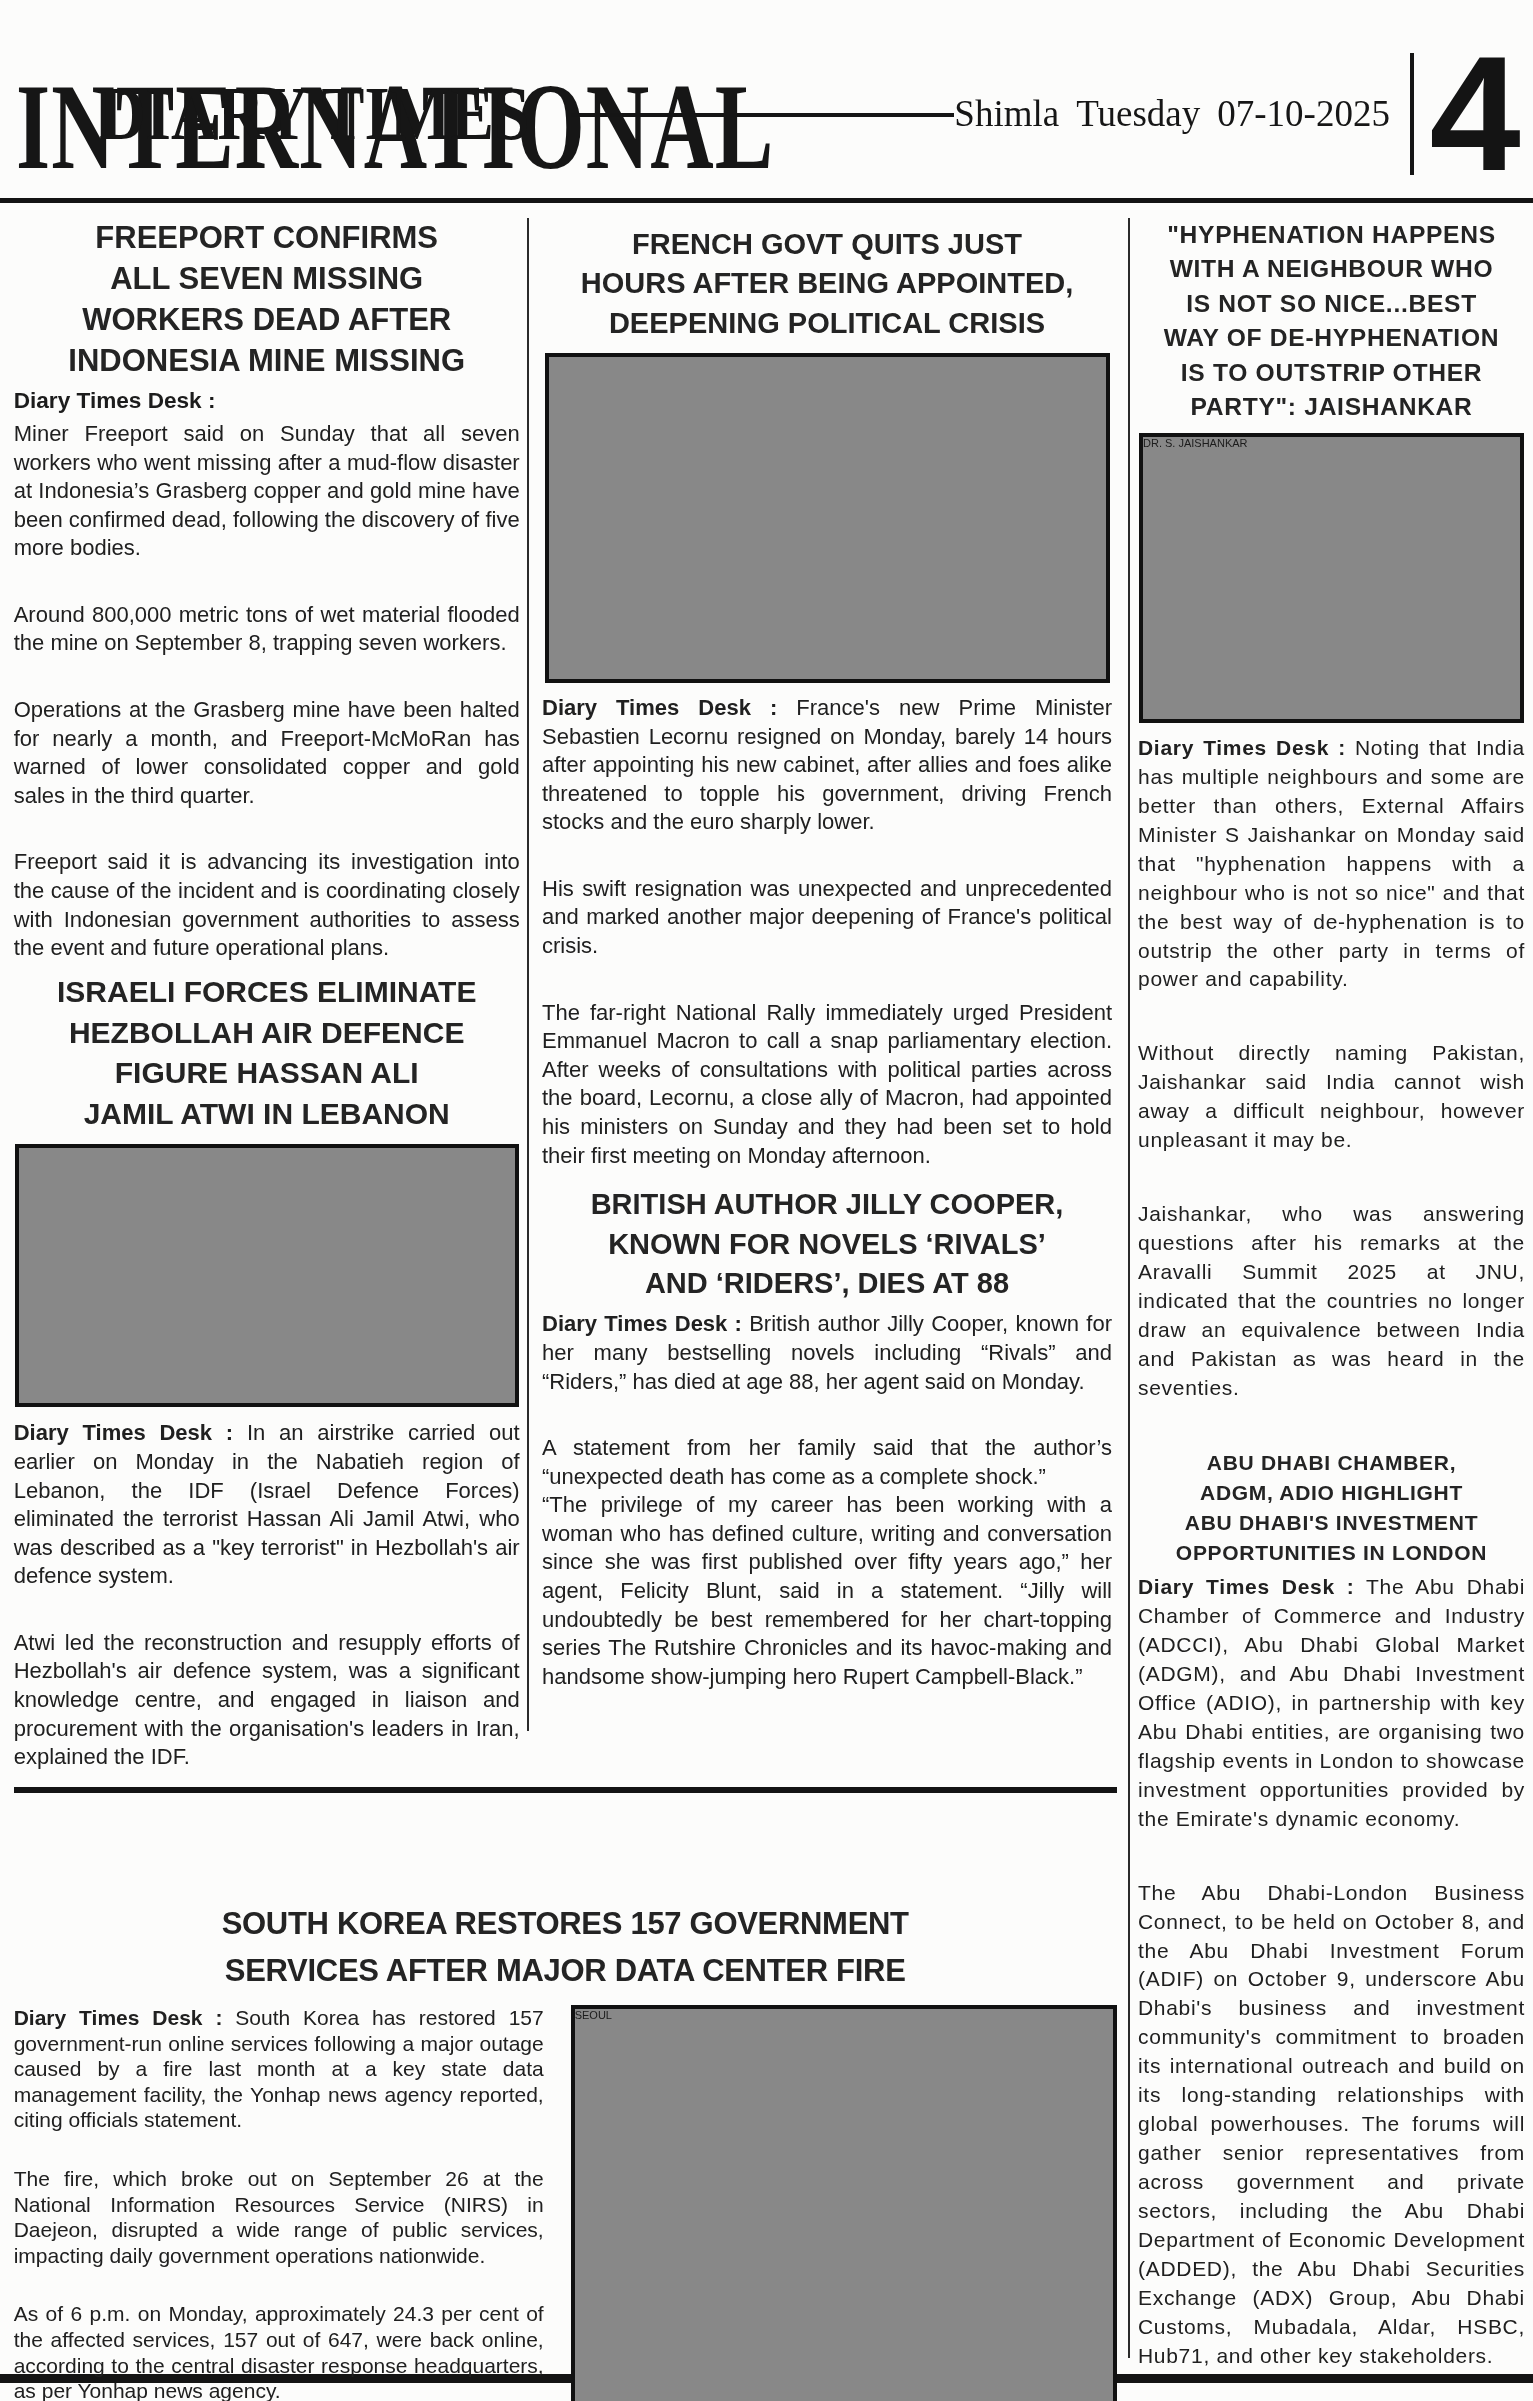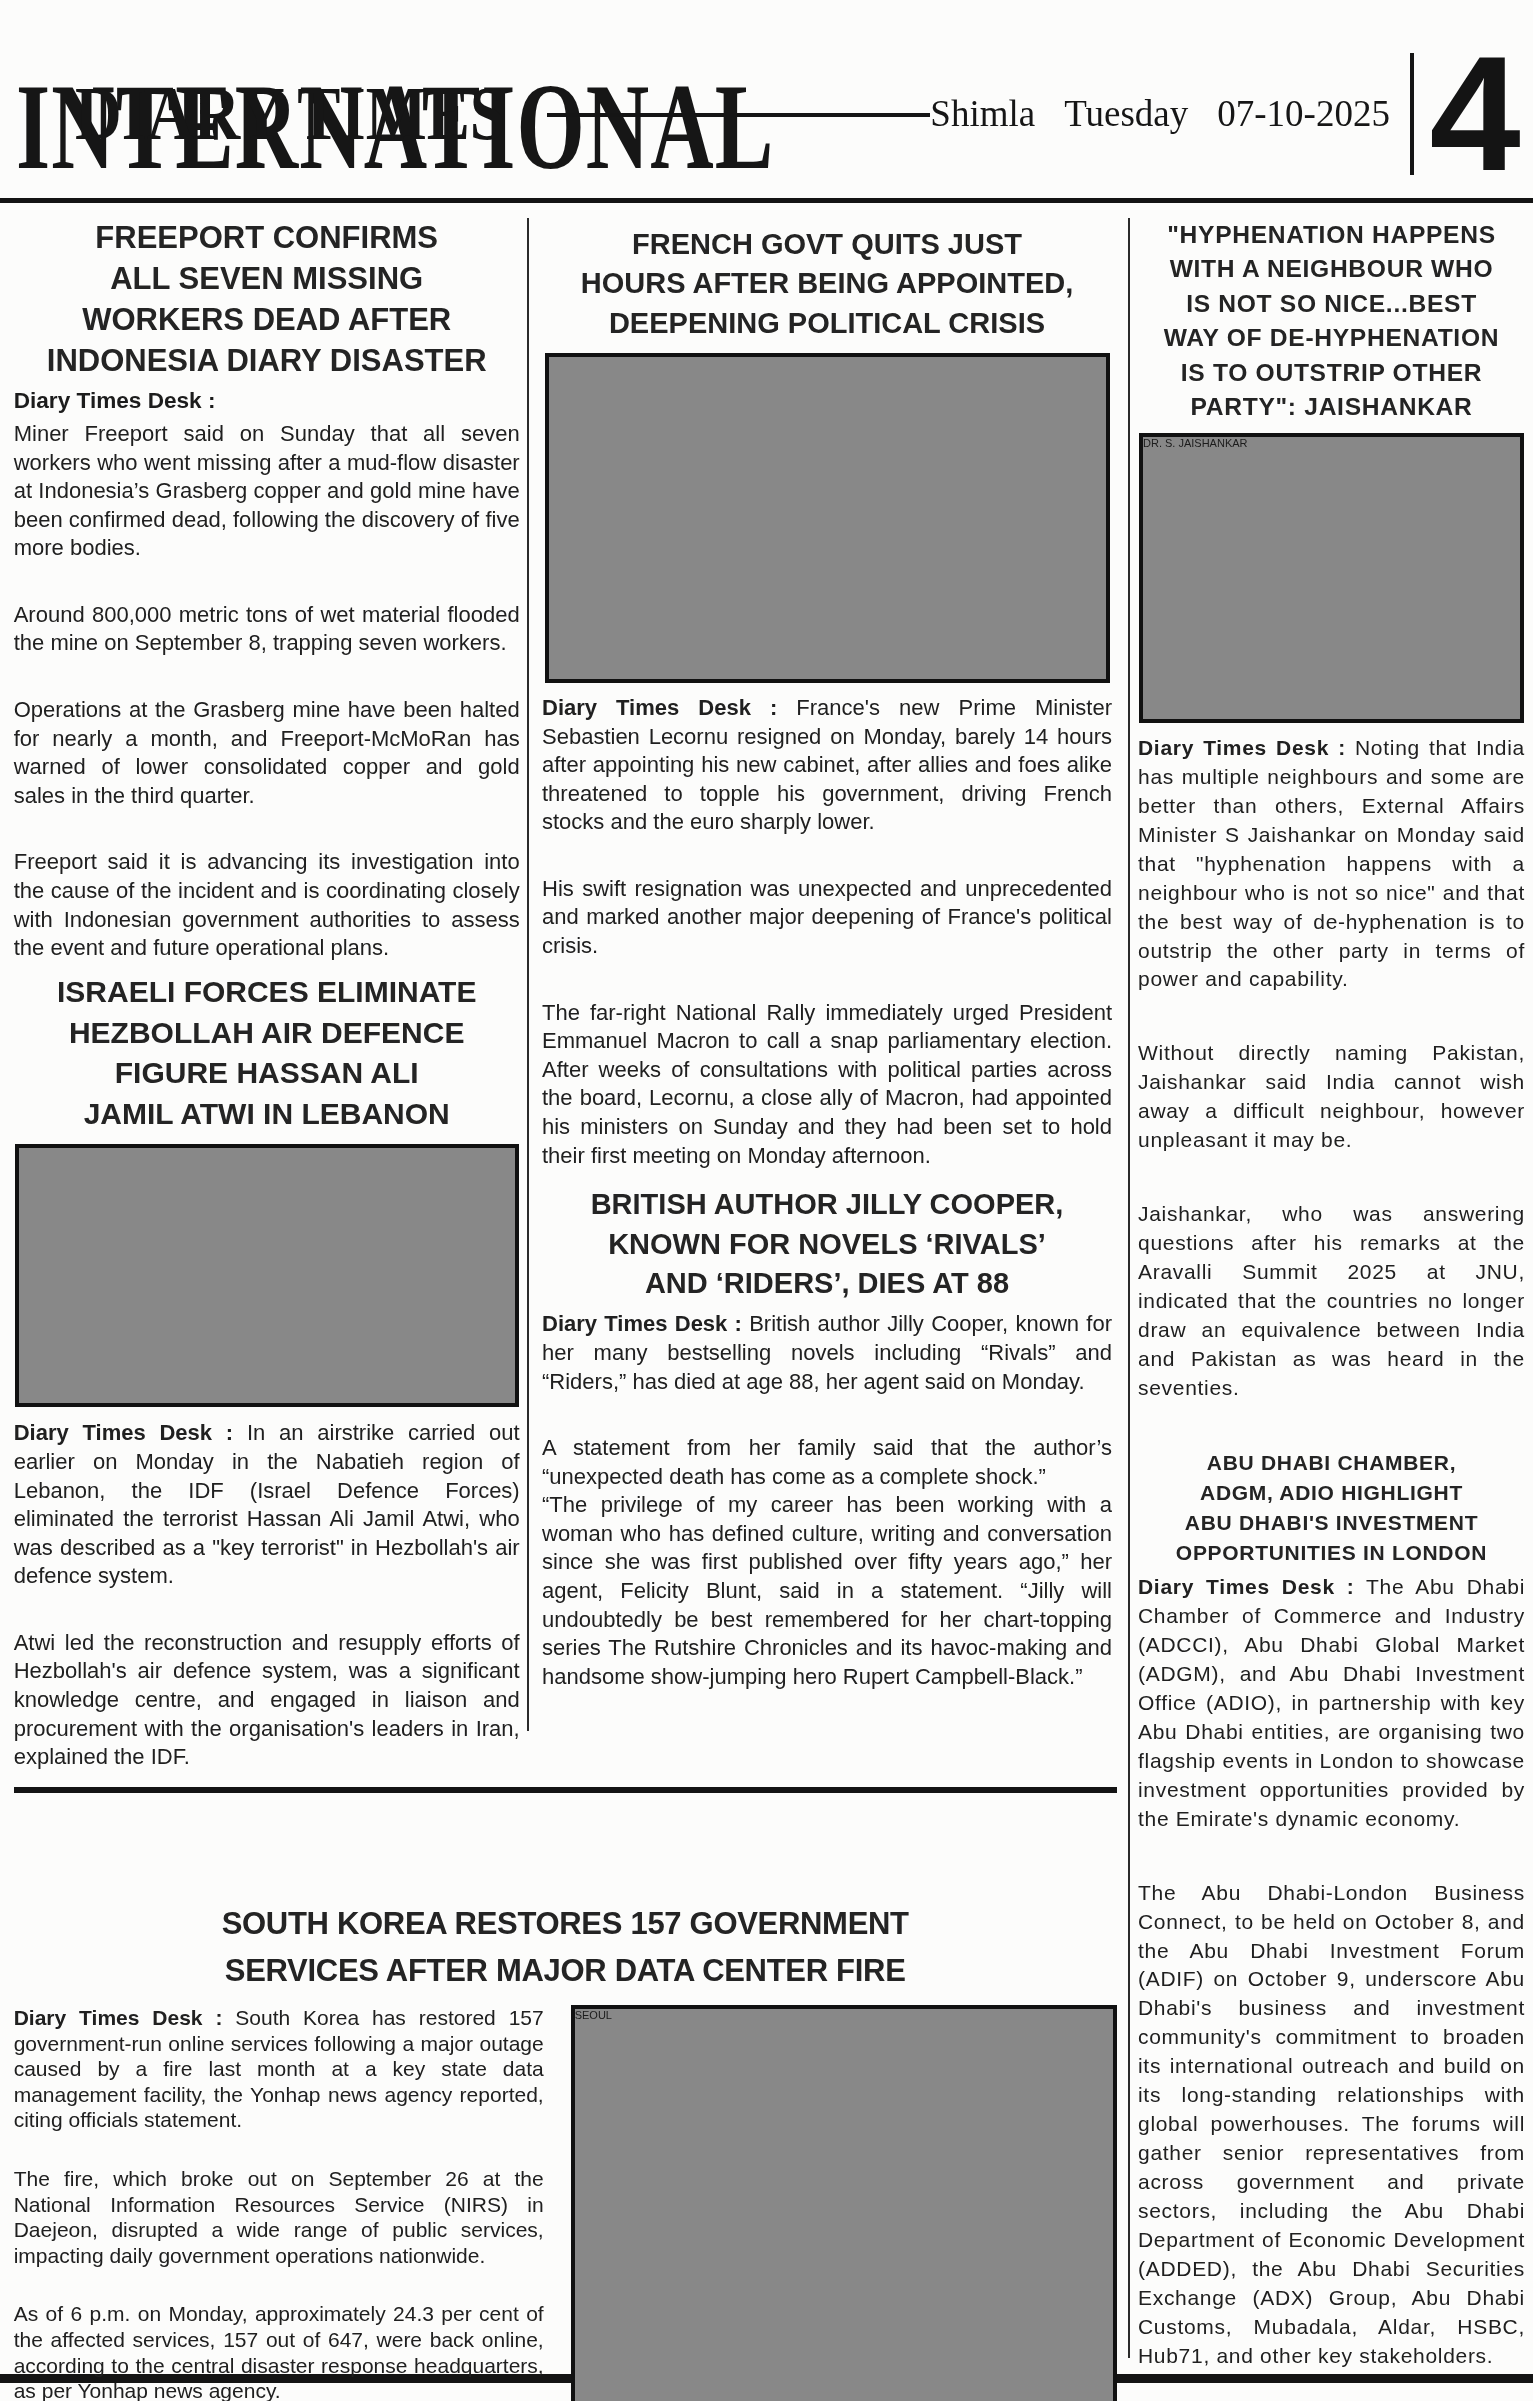--- a/index.html
+++ b/index.html
@@ -7,21 +7,21 @@
         font-family:"Liberation Sans",sans-serif;color:#1c1c1c;}
   
   .intl-title{position:absolute;left:16.4px;top:66px;font-family:"Liberation Serif",serif;
       font-weight:700;font-size:122px;line-height:1;letter-spacing:1.4px;
       transform:scaleX(.72);transform-origin:left top;white-space:nowrap;color:#161616;}
   .header-right{position:absolute;top:48px;right:15px;display:flex;align-items:center;}
   .brand-col{display:flex;flex-direction:row;align-items:center;}
   .brand{font-family:"Liberation Serif",serif;font-weight:700;font-size:77px;line-height:1;
       transform:scaleX(.84);white-space:nowrap;color:#161616;}
   .brand-rule{width:383px;height:4.8px;background:#151515;margin:11px 0 8.2px;}
-  .dateline{font-family:"Liberation Serif",serif;font-size:37px;display:flex;gap:29px;color:#161616;}
+  .dateline{font-family:"Liberation Serif",serif;font-size:37px;display:flex;gap:17px;color:#161616;}
   .vbar{width:4.1px;height:122px;background:#151515;margin:0 15px 0 20.5px;}
   .pagenum{font-size:164px;font-weight:800;line-height:.8;letter-spacing:-2.7px;color:#141414;}
   .header-rule{position:absolute;left:0;top:198px;width:1533px;height:4.8px;background:#141414;}
   
   #col1{position:absolute;left:13.7px;top:218px;width:506px;}
   #col2{position:absolute;left:542px;top:225px;width:570px;}
   #col3{position:absolute;left:1138px;top:218px;width:387px;}
   .vdiv1{position:absolute;left:527px;top:218px;width:2.1px;height:1513px;background:#2b2b2b;}
   .vdiv2{position:absolute;left:1128px;top:218px;width:2.1px;height:2140px;background:#2b2b2b;}
   .rule-mid{position:absolute;left:13.7px;top:1787px;width:1103px;height:6.2px;background:#141414;}
@@ -187,21 +187,21 @@
     <div class="pagenum">4</div>
   </div>
   <div class="header-rule"></div>
 
   <div class="vdiv1"></div>
   <div class="vdiv2"></div>
   <div class="rule-mid"></div>
   <div class="footer-rule"></div>
 
   <div id="col1">
-    <h1 class="h-cond">FREEPORT CONFIRMS ALL SEVEN MISSING WORKERS DEAD AFTER INDONESIA DIARY DISASTER</h1>
+    <h1 class="h-cond">FREEPORT CONFIRMS ALL SEVEN MISSING WORKERS DEAD AFTER INDONESIA MINE MISSING</h1>
     <p class="lead-line"><b class="lead">Diary Times Desk :</b></p>
     <p class="bp">Miner Freeport said on Sunday that all seven workers who went missing after a mud-flow disaster at Indonesia’s Grasberg copper and gold mine have been confirmed dead, following the discovery of five more bodies.</p>
     <p class="bp">Around 800,000 metric tons of wet material flooded the mine on September 8, trapping seven workers.</p>
     <p class="bp">Operations at the Grasberg mine have been halted for nearly a month, and Freeport-McMoRan has warned of lower consolidated copper and gold sales in the third quarter.</p>
     <p class="bp tight">Freeport said it is advancing its investigation into the cause of the incident and is coordinating closely with Indonesian government authorities to assess the event and future operational plans.</p>
 
     <h2 class="h-cond h2">ISRAELI FORCES ELIMINATE HEZBOLLAH AIR DEFENCE FIGURE HASSAN ALI JAMIL ATWI IN LEBANON</h2>
     <div class="photo-frame ph-israel">
       <div class="ph-inner iz">
         <div class="iz-sea"></div>

